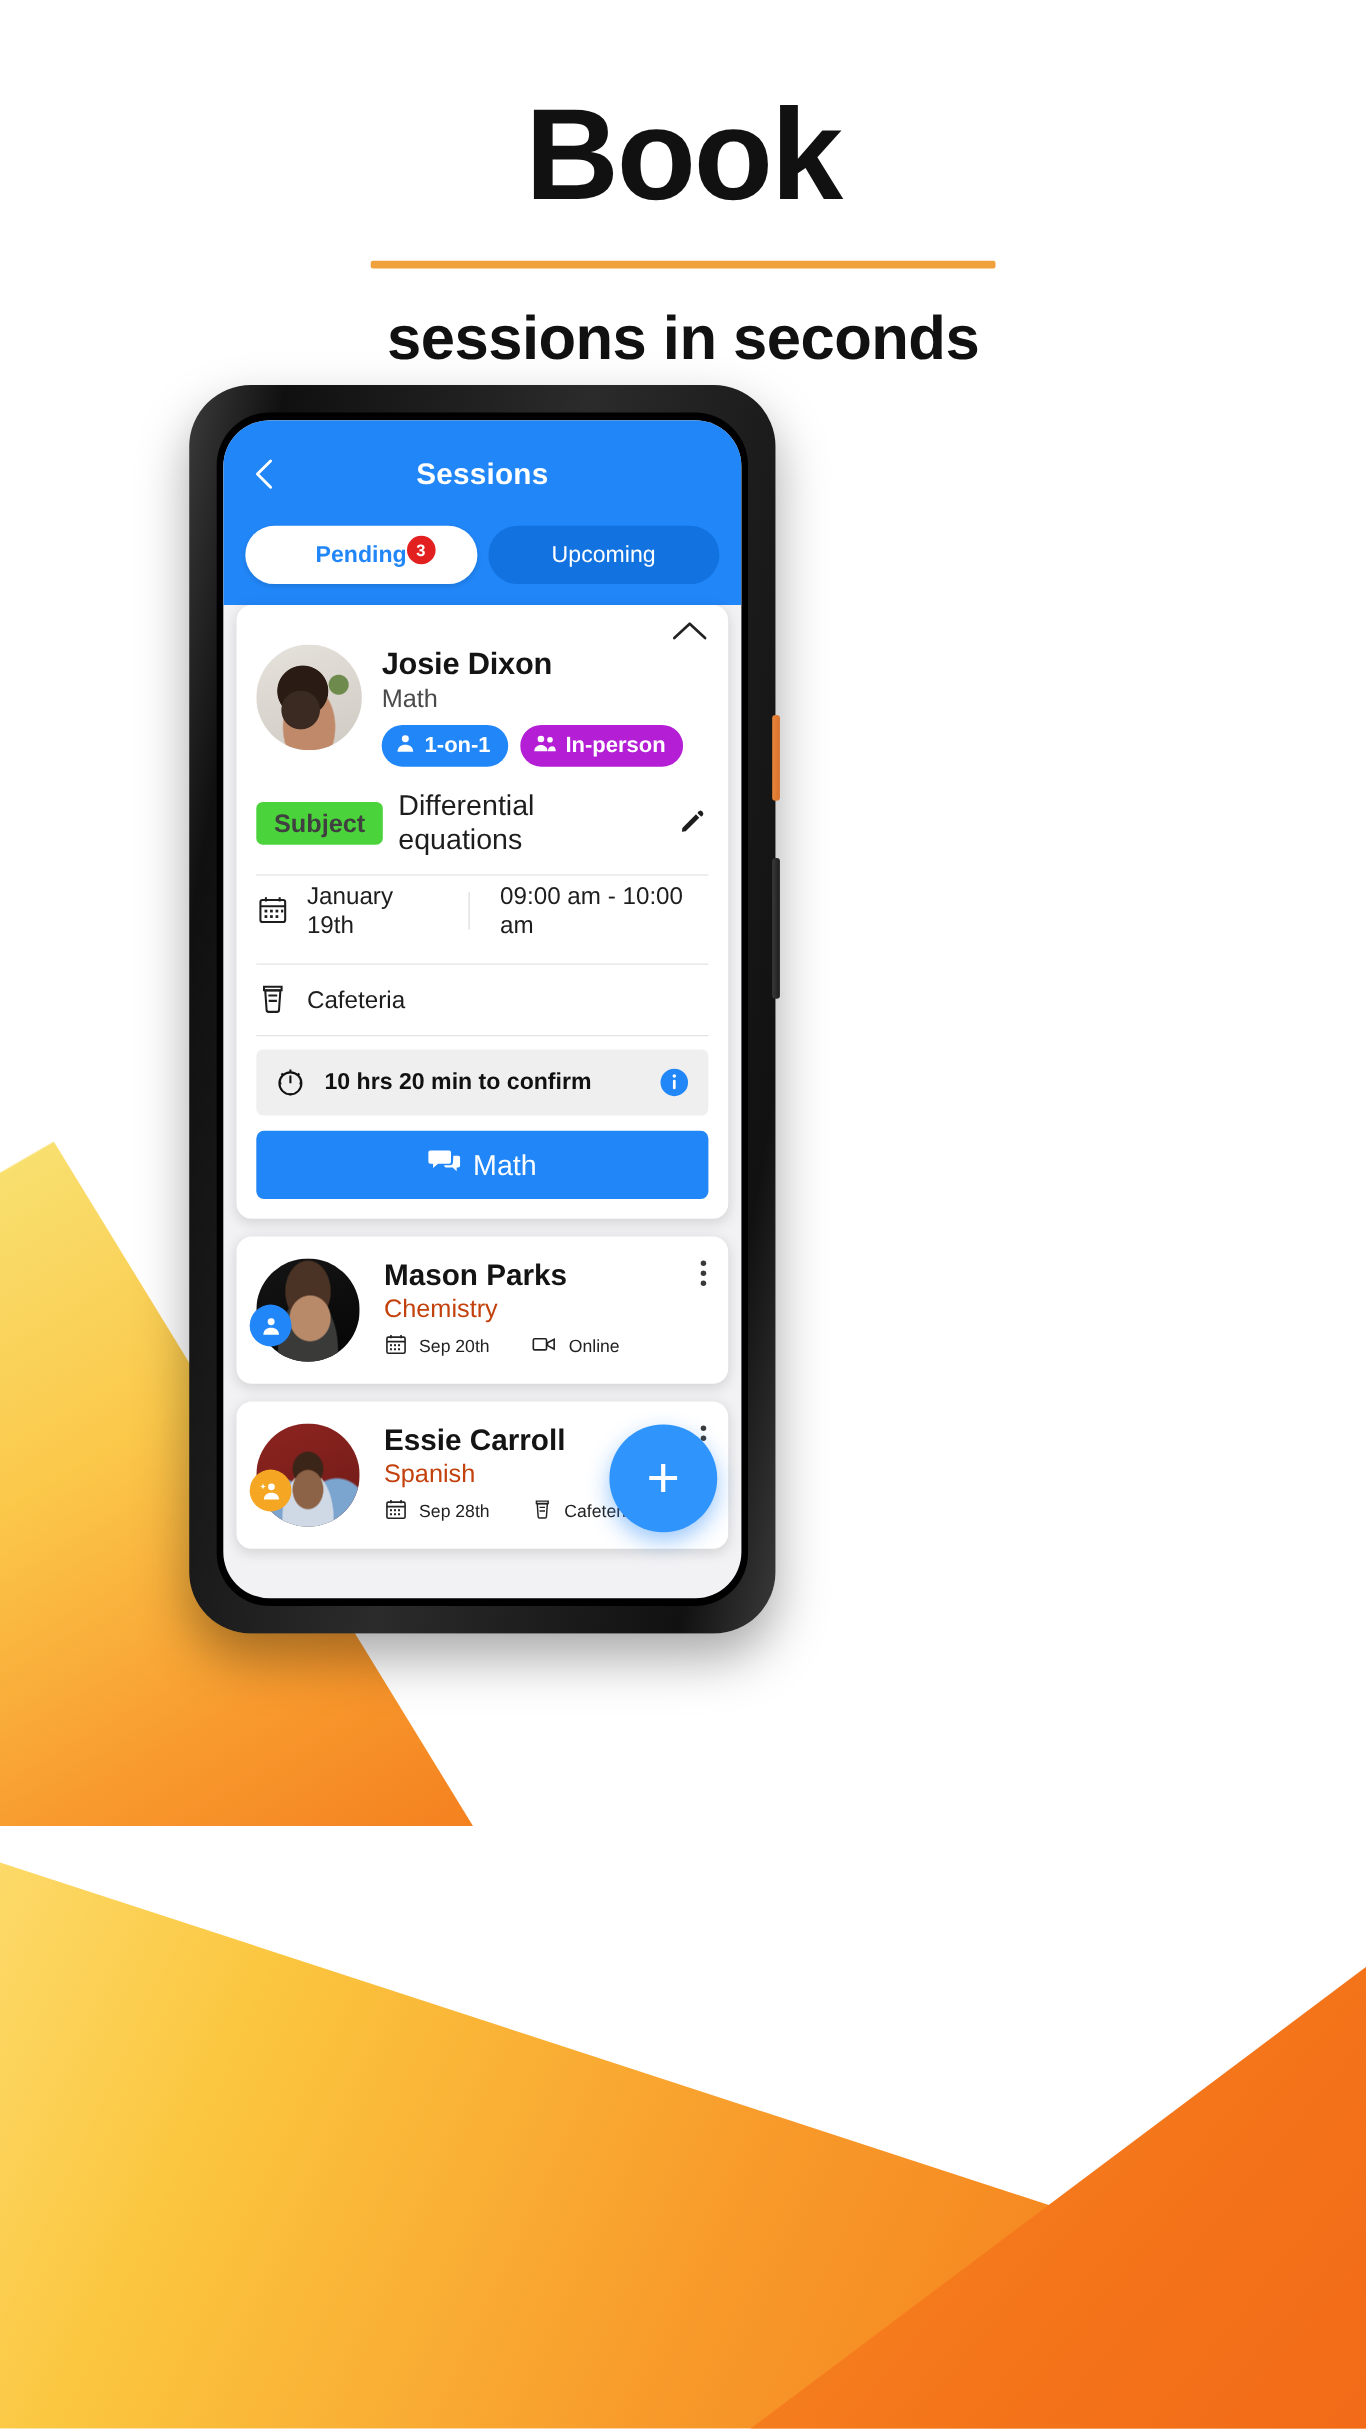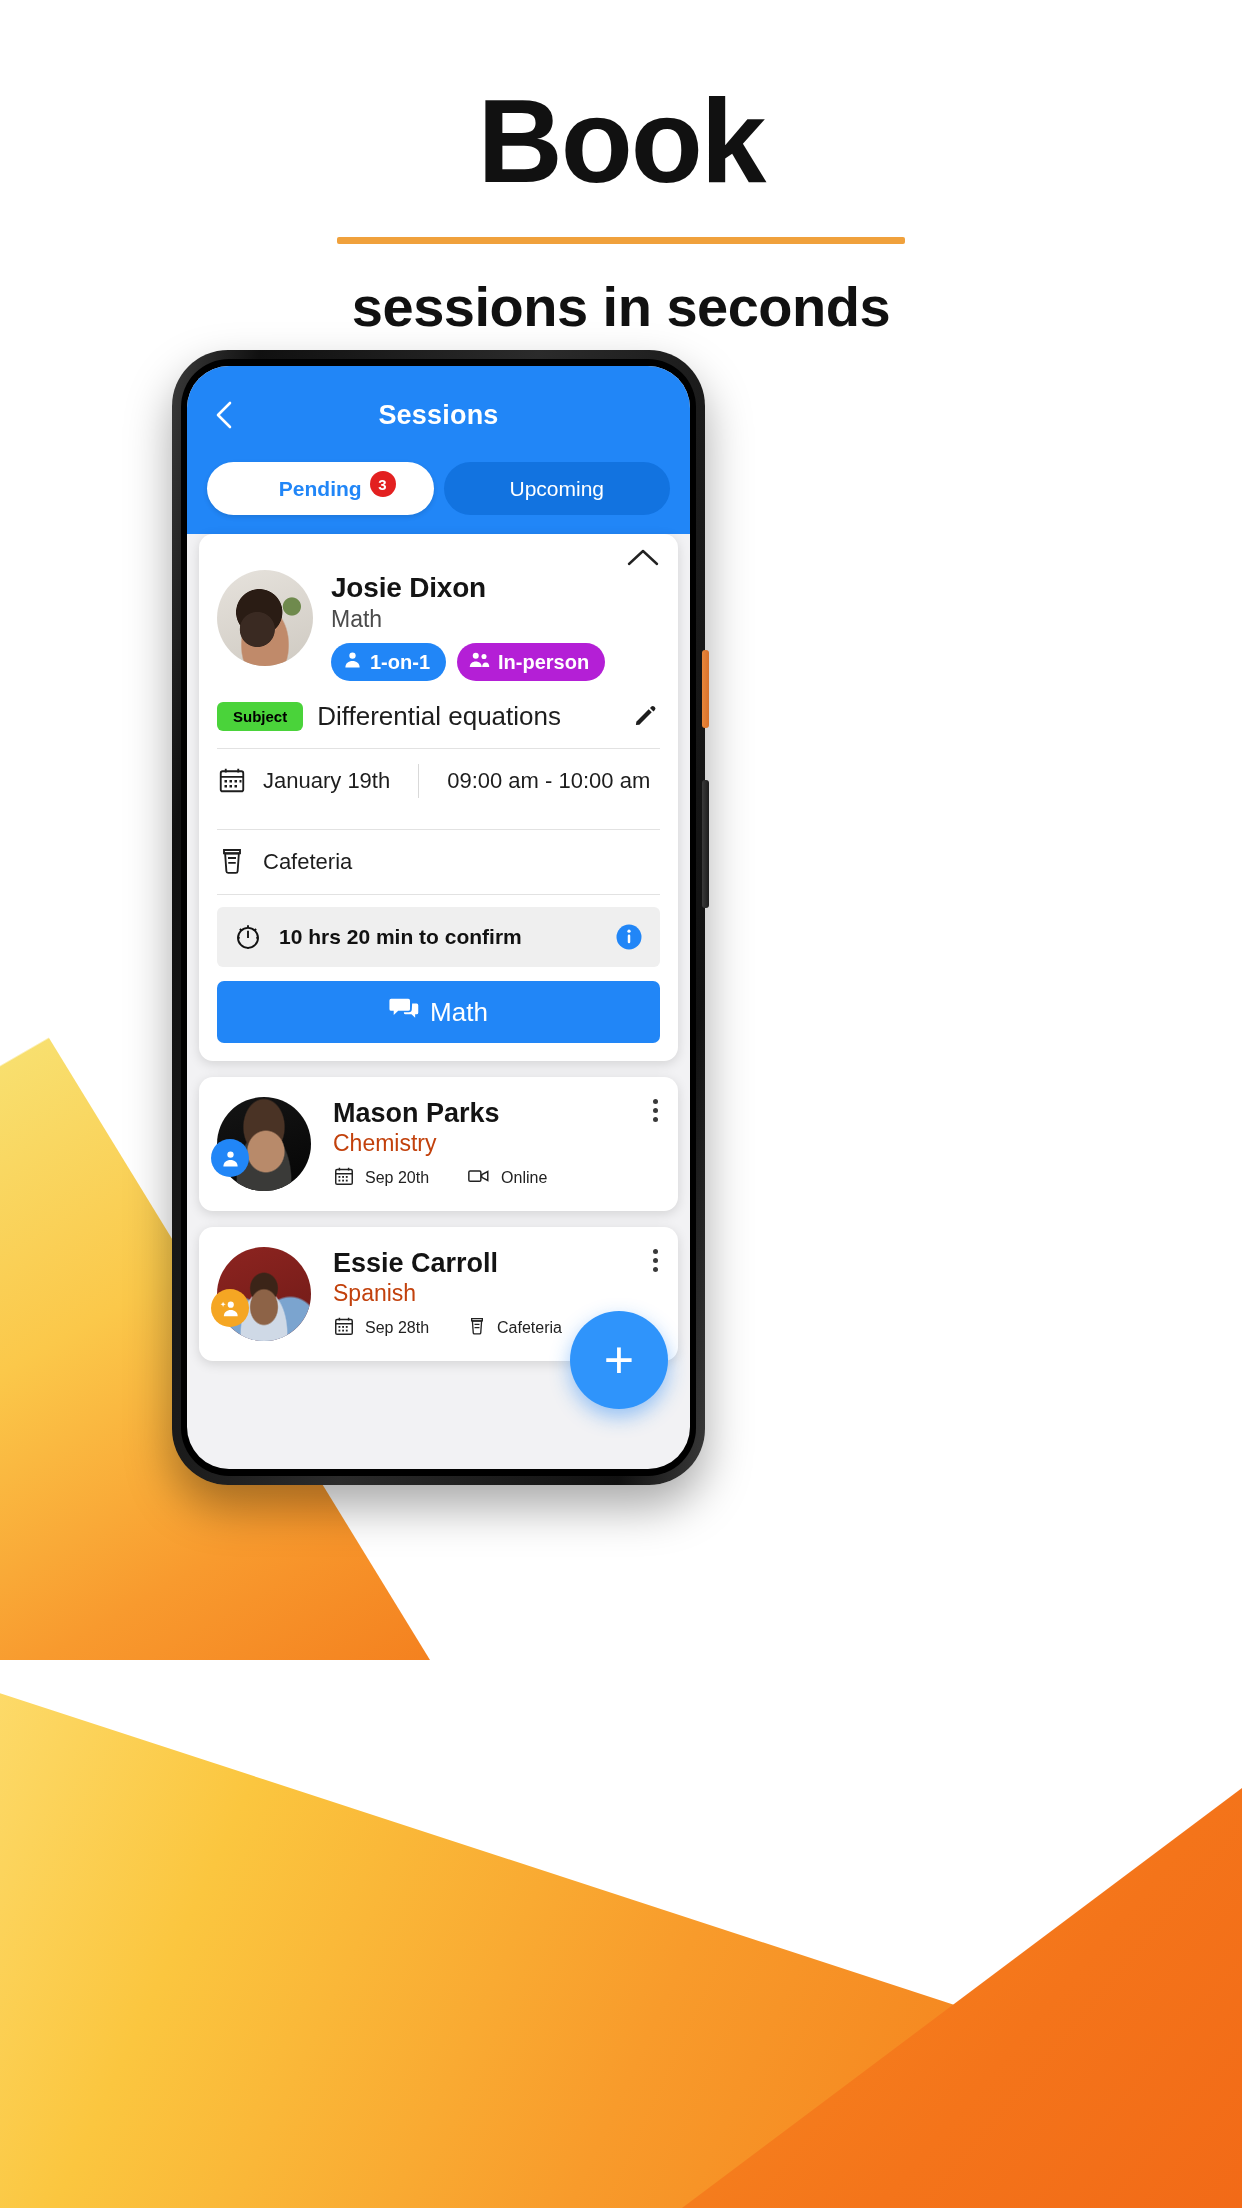--- a/index.html
+++ b/index.html
@@ -49,21 +49,21 @@
     color: #111111; letter-spacing: -0.5px;
   }
 
   
   .phone {
     position: absolute; left: 172px; top: 350px;
     width: 533px; height: 1135px;
     border-radius: 56px;
     background: linear-gradient(100deg,#3b3b3b 0%, #101010 12%, #2b2b2b 50%, #111111 88%, #3a3a3a 100%);
     box-shadow: 0 22px 46px rgba(0,0,0,.34);
-    padding: 9px;
+    padding: 25px;
     z-index: 6;
   }
   .phone-inner {
     width: 100%; height: 100%;
     border-radius: 48px;
     background: #000;
     padding: 7px 6px;
     position: relative;
   }
   .screen {
@@ -142,21 +142,21 @@
     display: flex; align-items: center; gap: 8px;
     color: #fff; font-size: 20px; font-weight: 600;
   }
   .chip.blue { background: #2186f7; }
   .chip.purple { background: #b41fd6; }
 
   .subject-row {
     display: flex; align-items: center; margin-top: 20px; gap: 14px;
   }
   .subject-tag {
-    background: #4ad33a; color: #000000; font-size: 15px; font-weight: 600;
+    background: #4ad33a; color: #404040; font-size: 23px; font-weight: 600;
     padding: 6px 16px; border-radius: 6px;
   }
   .subject-val { font-size: 26px; color: #1d1d1d; flex: 1; }
   .edit-ico { width: 28px; height: 28px; }
 
   .divider { height: 1px; background: #e2e2e2; margin: 16px 0 0; }
 
   .meta-row {
     display: flex; align-items: center; height: 64px; gap: 14px;
   }

